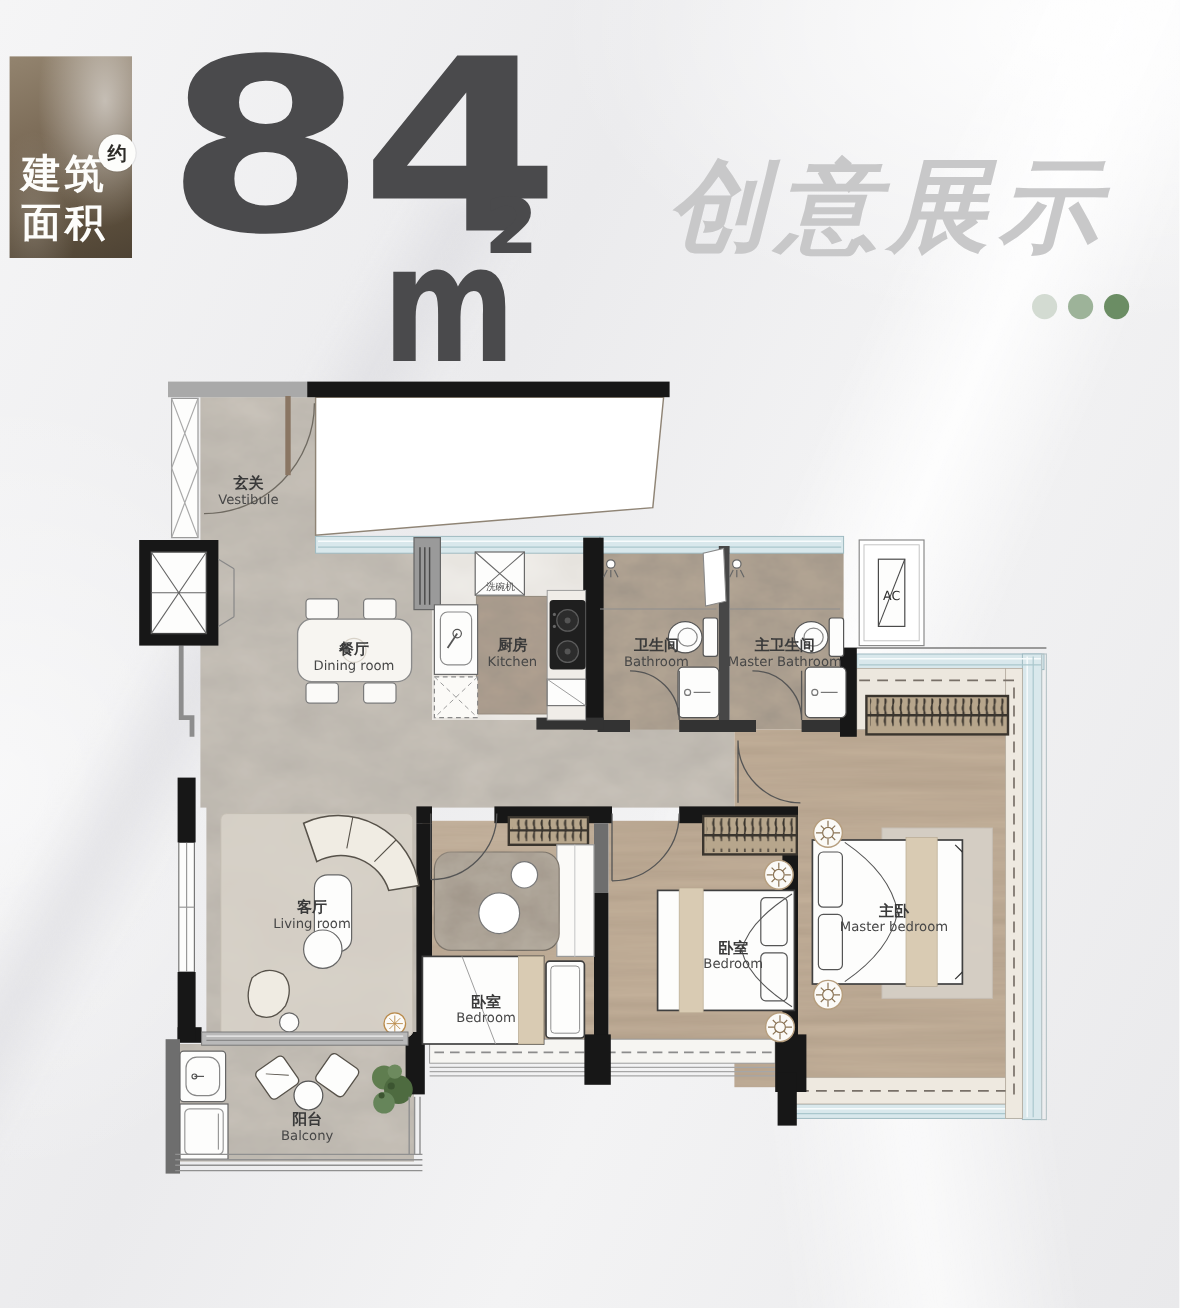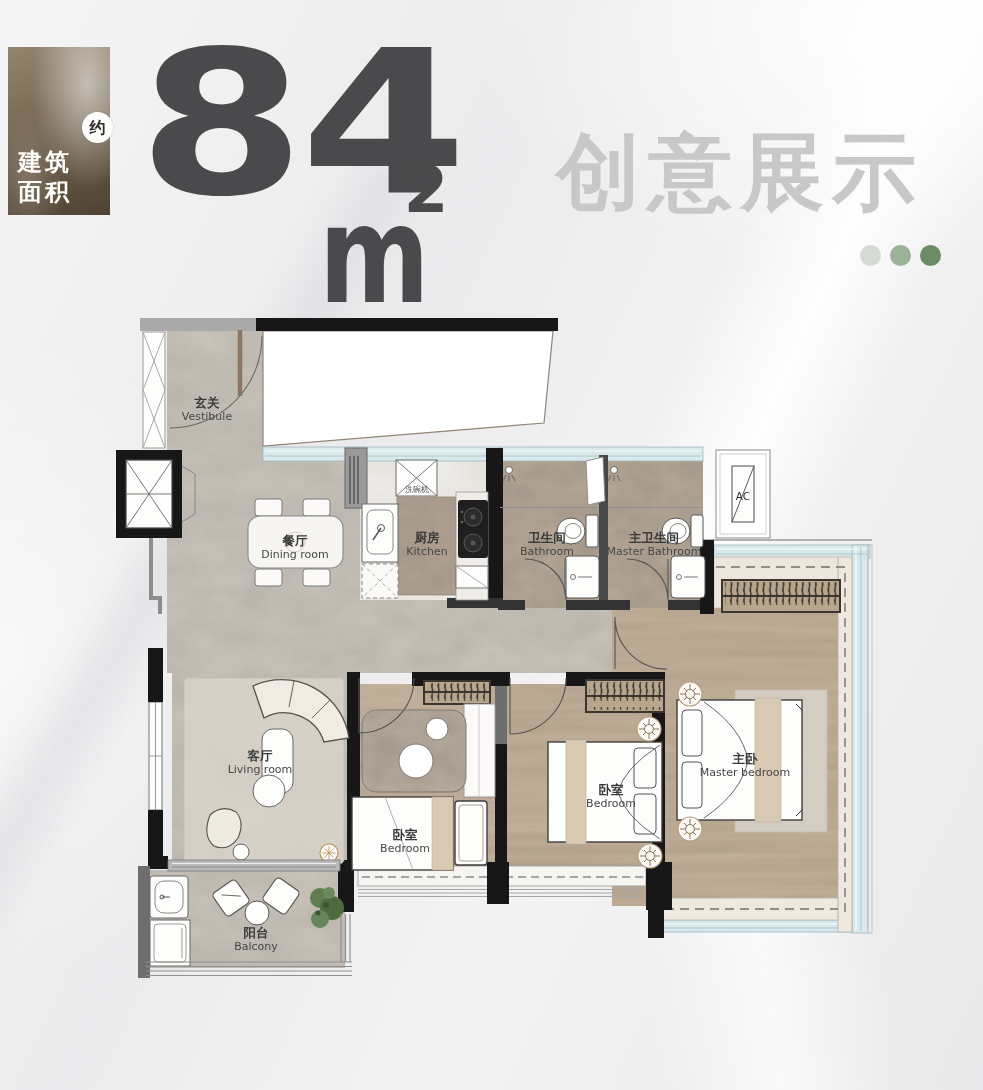--- a/index.html
+++ b/index.html
@@ -17,31 +17,31 @@
   .streak3{left:-10%;top:10%;width:50%;height:90%;transform:rotate(20deg);
     background:linear-gradient(100deg,rgba(222,222,226,0) 42%,rgba(216,216,221,.55) 50%,rgba(222,222,226,0) 58%);filter:blur(8px);}
 
   
   .brown-box{position:absolute;left:8px;top:47px;width:102px;height:168px;
     background:
       radial-gradient(90px 170px at 78% 22%, rgba(255,255,255,.55), rgba(255,255,255,0) 62%),
       radial-gradient(60px 120px at 20% 80%, rgba(255,255,255,.18), rgba(255,255,255,0) 60%),
       linear-gradient(160deg,#93846f 0%,#7b6b57 38%,#60523f 72%,#4e4334 100%);}
   .brown-box .lbl{position:absolute;left:10px;bottom:8px;color:#fdfdfb;font-weight:700;
-    font-size:24px;line-height:1.26;letter-spacing:3px;}
+    font-size:33px;line-height:1.26;letter-spacing:3px;}
   .approx-badge{position:absolute;left:82px;top:112px;width:31px;height:31px;border-radius:50%;
     background:#fdfdfb;color:#2e2c28;font-size:16px;font-weight:700;text-align:center;line-height:31px;
     box-shadow:0 0 0 1px rgba(0,0,0,.06);}
   .area-figure{position:absolute;left:138px;top:40px;display:flex;align-items:flex-end;color:#4a4a4c;font-weight:700;flex-direction:column;}
   .area-num{font-size:200px;line-height:.84;letter-spacing:-4px;display:inline-block;
     transform:scaleX(1.2);transform-origin:left bottom;margin-right:52px;}
   .area-unit{position:relative;display:inline-block;}
   .area-m{font-size:136px;line-height:.7;display:inline-block;transform:scaleX(.78);transform-origin:left bottom;}
   .area-sup{position:absolute;top:-50px;right:12px;font-size:64px;line-height:1;}
-  .subtitle{position:absolute;left:556px;top:116px;font-size:84px;font-weight:700;color:#c8c8c9;letter-spacing:8px;white-space:nowrap;}
+  .subtitle{position:absolute;left:556px;top:116px;font-size:84px;font-weight:700;color:#c8c8c9;letter-spacing:8px;white-space:nowrap;font-style:italic;}
   .dots{position:absolute;left:860px;top:245px;display:flex;gap:9px;}
   .dots span{width:21px;height:21px;border-radius:50%;display:inline-block;}
 
   svg text{font-family:"DejaVu Sans","Liberation Sans",sans-serif;}
   .zh{font-size:12.5px;font-weight:700;fill:#3a3a3a;}
   .en{font-size:11px;fill:#474747;}
   .tiny{font-size:8px;fill:#4d4d4d;}
 </style>
 </head>
 <body>

